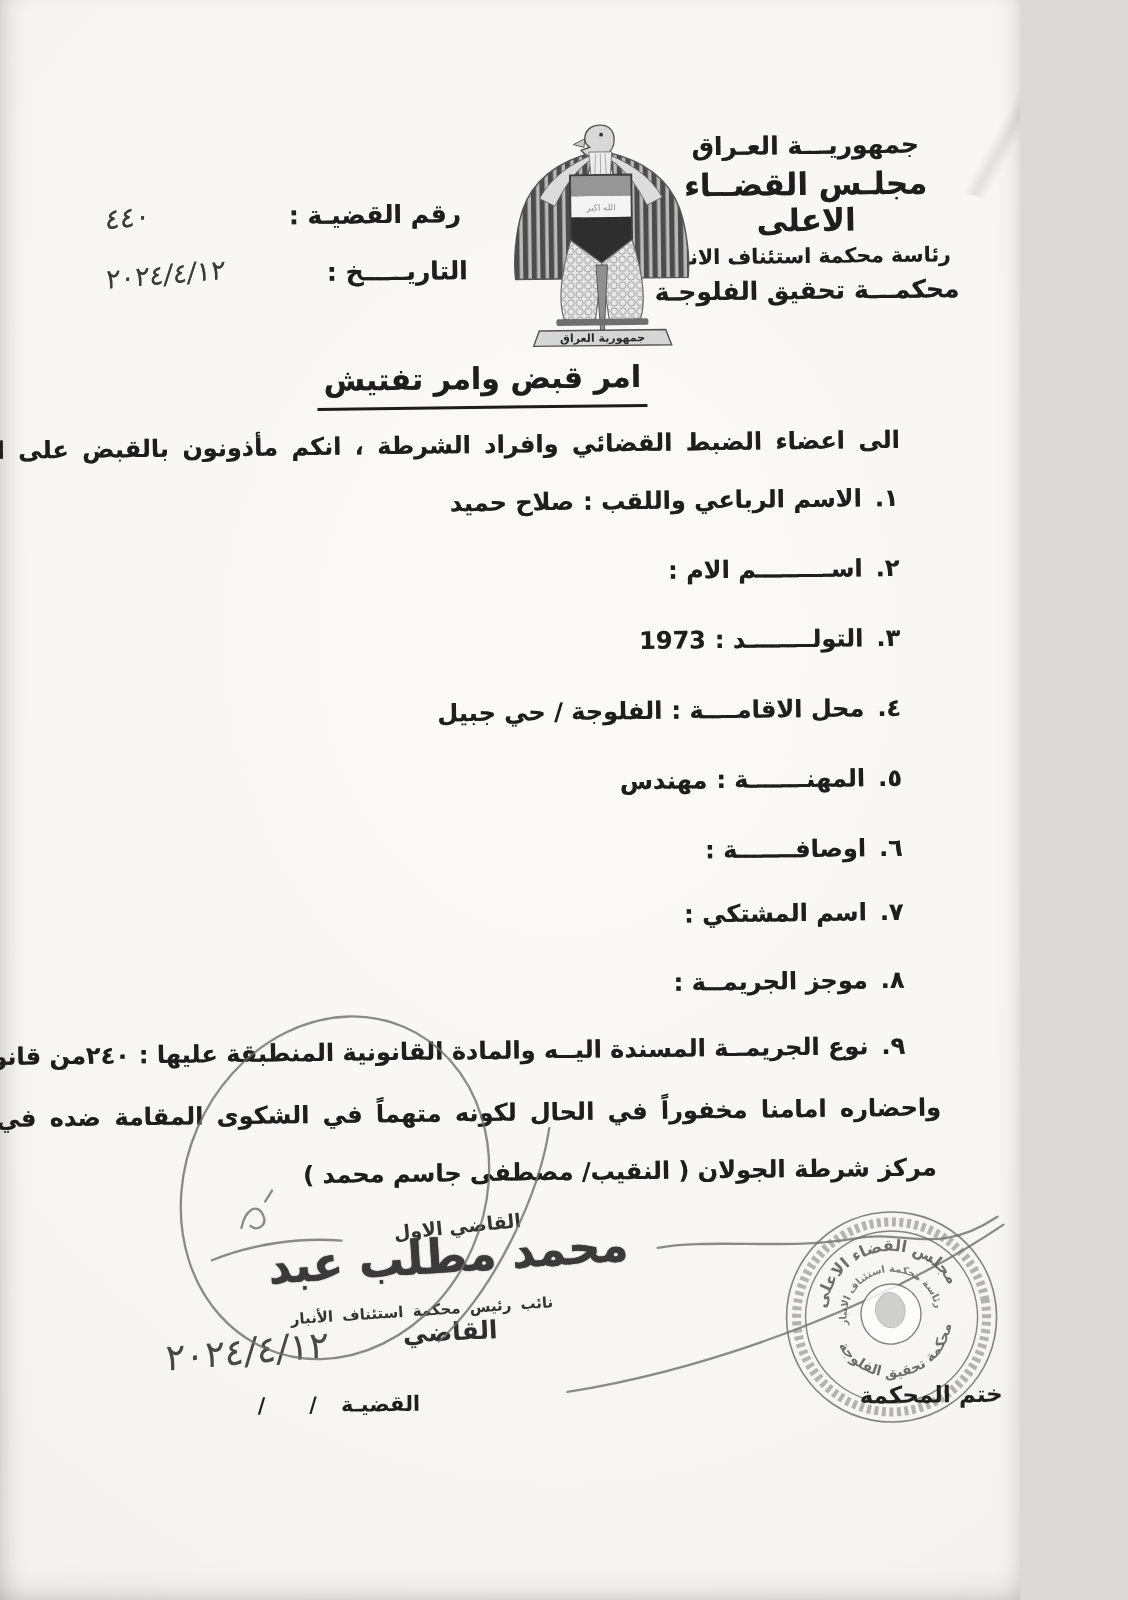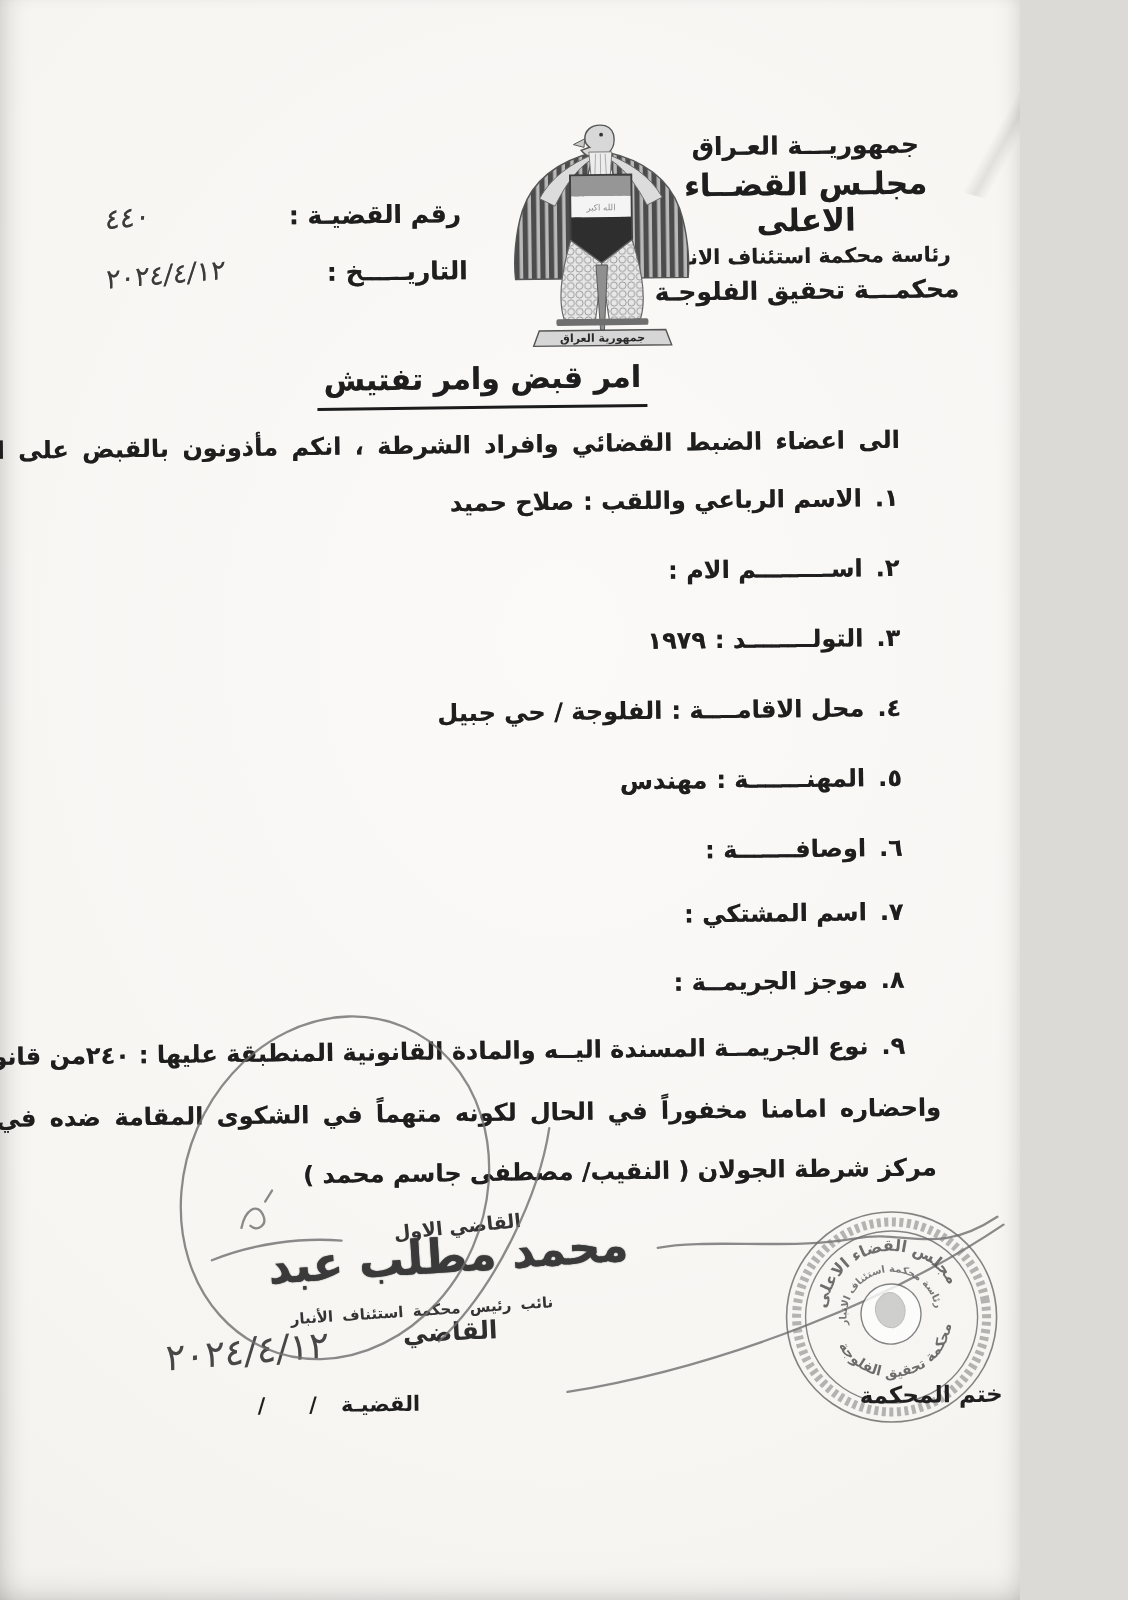--- a/index.html
+++ b/index.html
@@ -134,21 +134,21 @@
 
     <div class="intro abs ink nowrap">الى اعضاء الضبط القضائي وافراد الشرطة ، انكم مأذونون بالقبض على المتهم :</div>
 
     <div class="item ink" style="top:488px">
       <span class="num">١.</span><span class="lbl">الاسم الرباعي واللقب :</span><span class="val">صلاح حميد</span>
     </div>
     <div class="item ink" style="top:558px">
       <span class="num">٢.</span><span class="lbl">اســـــــــم الام :</span><span class="val"></span>
     </div>
     <div class="item ink" style="top:628px">
-      <span class="num">٣.</span><span class="lbl">التولــــــــد :</span><span class="val">١٩٧٩</span>
+      <span class="num">٣.</span><span class="lbl">التولــــــــد :</span><span class="val">1973</span>
     </div>
     <div class="item ink" style="top:698px">
       <span class="num">٤.</span><span class="lbl">محل الاقامــــة :</span><span class="val">الفلوجة / حي جبيل</span>
     </div>
     <div class="item ink" style="top:768px">
       <span class="num">٥.</span><span class="lbl">المهنـــــــة :</span><span class="val">مهندس</span>
     </div>
     <div class="item ink" style="top:838px">
       <span class="num">٦.</span><span class="lbl">اوصافـــــــة :</span><span class="val"></span>
     </div>

